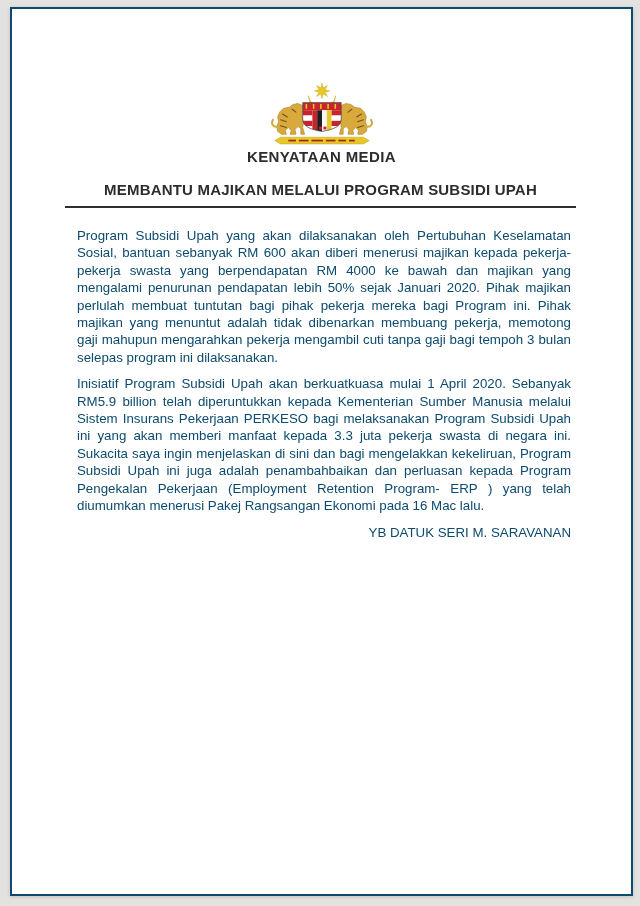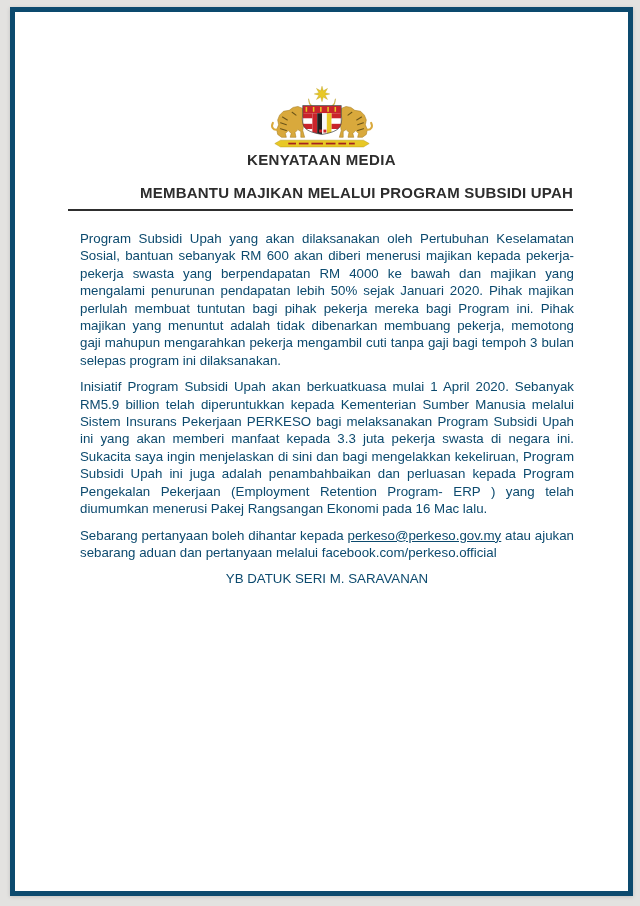--- a/index.html
+++ b/index.html
@@ -4,46 +4,46 @@
 <style>
   html,body { margin:0; padding:0; }
   body {
     width:640px; height:906px; position:relative;
     background:#e3e2e0;
     font-family:"Liberation Sans", sans-serif;
     overflow:hidden;
   }
   .paper {
     position:absolute; left:10px; top:7px; width:623px; height:889px;
-    background:#ffffff; border:5px solid #0c4a6e; box-sizing:border-box;
+    background:#ffffff; border:2px solid #0c4a6e; box-sizing:border-box;
     box-shadow:0 1px 4px rgba(0,0,0,0.14);
   }
   .logo-wrap {
     position:absolute; top:74px; left:0; right:0;
     display:flex; justify-content:center;
   }
   .stmt-type {
     position:absolute; top:139px; left:0; right:0;
     text-align:center; font-size:15px; font-weight:bold;
     color:#2d2d2d; letter-spacing:0.4px;
   }
   .headline {
     position:absolute; top:172px; left:53px; right:55px;
-    text-align:right; font-size:15px; font-weight:bold;
+    text-align:center; font-size:15px; font-weight:bold;
     color:#2d2d2d; letter-spacing:0.2px;
     border-bottom:2.5px solid #2e2e2e; padding-bottom:8px;
   }
   .content {
     position:absolute; top:218px; left:65px; width:494px;
     font-size:13.3px; line-height:17.4px; color:#0c4a6e;
     text-align:justify;
   }
   .content p { margin:0 0 9px 0; }
   .email-link { text-decoration:underline; color:inherit; cursor:pointer; }
-  .signature { text-align:center; }
+  .signature { text-align:right; }
   .signature div { line-height:17.6px; }
 </style>
 </head>
 <body>
 
 <div class="paper">
 
   <div class="logo-wrap">
 
     <svg width="106" height="66" viewBox="0 0 110 68">
@@ -102,20 +102,19 @@
     </svg>
   </div>
 
   <div class="stmt-type">KENYATAAN MEDIA</div>
 
   <div class="headline">MEMBANTU MAJIKAN MELALUI PROGRAM SUBSIDI UPAH</div>
 
   <div class="content">
     <p>Program Subsidi Upah yang akan dilaksanakan oleh Pertubuhan Keselamatan Sosial, bantuan sebanyak RM 600 akan diberi menerusi majikan kepada pekerja-pekerja swasta yang berpendapatan RM 4000 ke bawah dan majikan yang mengalami penurunan pendapatan lebih 50% sejak Januari 2020. Pihak majikan perlulah membuat tuntutan bagi pihak pekerja mereka bagi Program ini. Pihak majikan yang menuntut adalah tidak dibenarkan membuang pekerja, memotong gaji mahupun mengarahkan pekerja mengambil cuti tanpa gaji bagi tempoh 3 bulan selepas program ini dilaksanakan.</p>
     <p>Inisiatif Program Subsidi Upah akan berkuatkuasa mulai 1 April 2020. Sebanyak RM5.9 billion telah diperuntukkan kepada Kementerian Sumber Manusia melalui Sistem Insurans Pekerjaan PERKESO bagi melaksanakan Program Subsidi Upah ini yang akan memberi manfaat kepada 3.3 juta pekerja swasta di negara ini. Sukacita saya ingin menjelaskan di sini dan bagi mengelakkan kekeliruan, Program Subsidi Upah ini juga adalah penambahbaikan dan perluasan kepada Program Pengekalan Pekerjaan (Employment Retention Program- ERP ) yang telah diumumkan menerusi Pakej Rangsangan Ekonomi pada 16 Mac lalu.</p>
-    <p><span>Sebarang pertanyaan boleh dihantar kepada </span><a class="email-link">perkeso@perkeso.gov.my</a><span> atau ajukan sebarang aduan dan pertanyaan melalui facebook.com/perkeso.official</span></p>
 
     <div class="signature">
       <div>YB DATUK SERI M. SARAVANAN</div>
     </div>
   </div>
 
 </div>
 
 </body></html>

